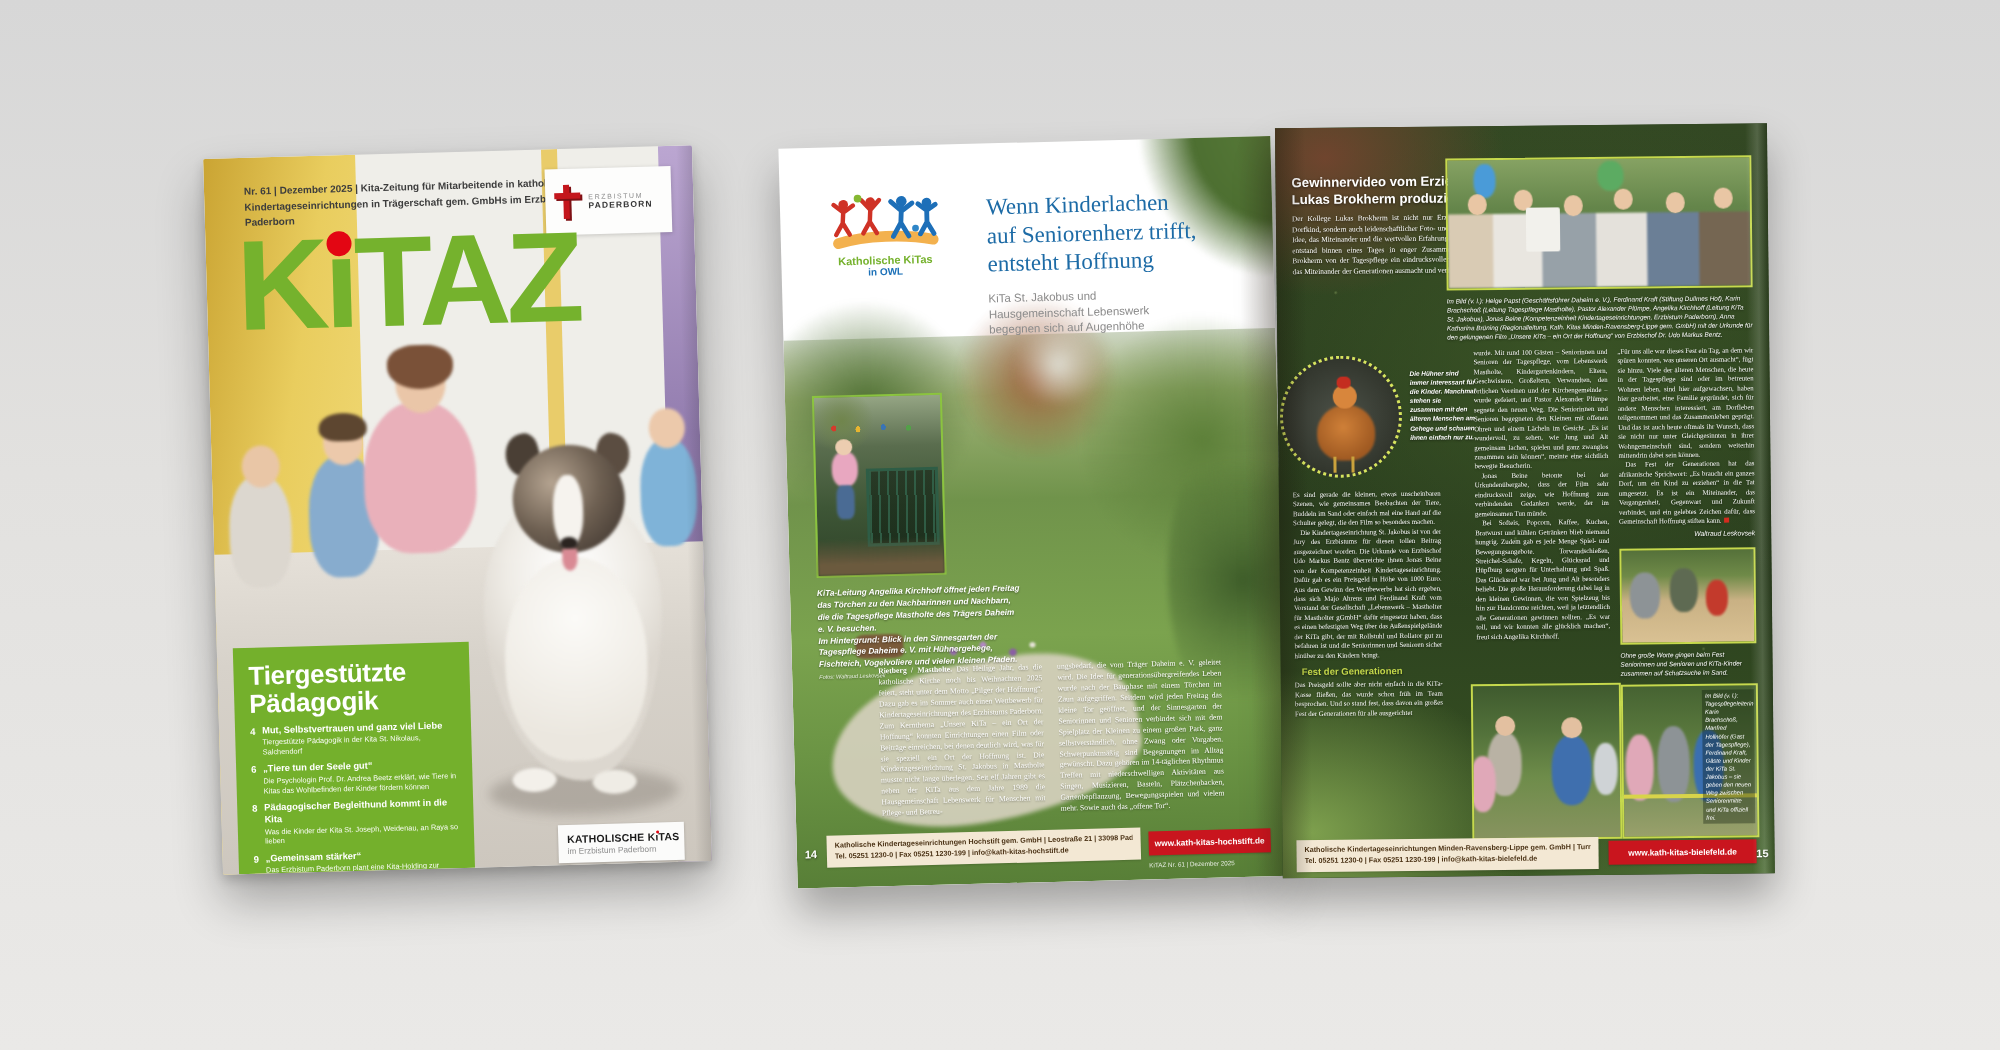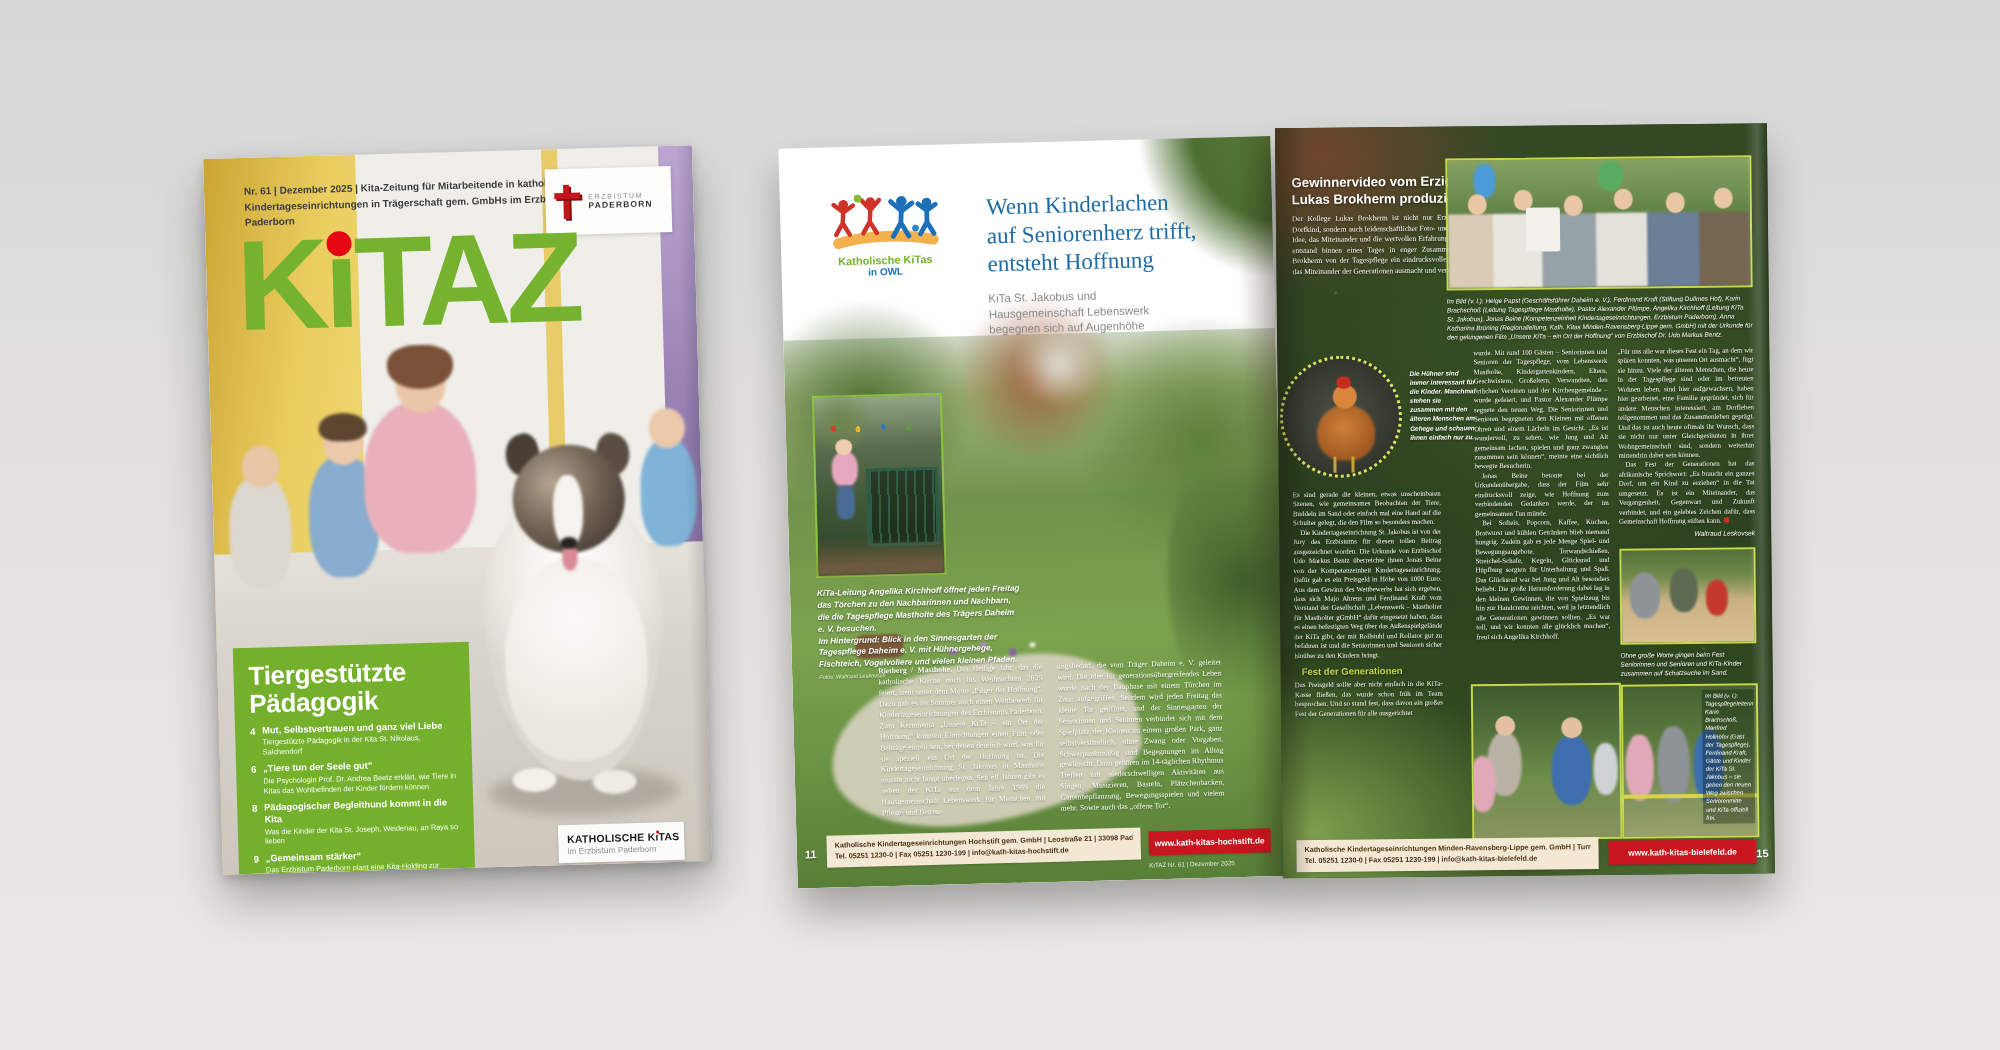--- a/index.html
+++ b/index.html
@@ -325,21 +325,21 @@
     <div class="lp-body">
       <div class="bcol"><b>Rietberg / Mastholte.</b><span> Das Heilige Jahr, das die katholische Kirche noch bis Weihnachten 2025 feiert, steht unter dem Motto „Pilger der Hoffnung“. Dazu gab es im Sommer auch einen Wettbewerb für Kindertageseinrichtungen des Erzbistums Paderborn. Zum Kernthema „Unsere KiTa – ein Ort der Hoffnung“ konnten Einrichtungen einen Film oder Beiträge einreichen, bei denen deutlich wird, was für sie speziell ein Ort der Hoffnung ist. Die Kindertageseinrichtung St. Jakobus in Mastholte musste nicht lange überlegen. Seit elf Jahren gibt es neben der KiTa aus dem Jahre 1989 die Hausgemeinschaft Lebenswerk für Menschen mit Pflege- und Betreu-</span></div>
       <div class="bcol">ungsbedarf, die vom Träger Daheim e. V. geleitet wird. Die Idee für generationsübergreifendes Leben wurde nach der Bauphase mit einem Törchen im Zaun aufgegriffen. Seitdem wird jeden Freitag das kleine Tor geöffnet, und der Sinnesgarten der Seniorinnen und Senioren verbindet sich mit dem Spielplatz der Kleinen zu einem großen Park, ganz selbstverständlich, ohne Zwang oder Vorgaben. Schwerpunktmäßig sind Begegnungen im Alltag gewünscht. Dazu gehören im 14-täglichen Rhythmus Treffen mit niederschwelligen Aktivitäten aus Singen, Musizieren, Basteln, Plätzchenbacken, Gartenbepflanzung, Bewegungsspielen und vielem mehr. Sowie auch das „offene Tor“.</div>
     </div>
 
     <div class="lp-footer">
       <div>Katholische Kindertageseinrichtungen Hochstift gem. GmbH | Leostraße 21 | 33098 Paderborn</div>
       <div>Tel. 05251 1230-0 | Fax 05251 1230-199 | info@kath-kitas-hochstift.de</div>
     </div>
     <div class="red-badge lp-badge">www.kath-kitas-hochstift.de</div>
-    <div class="pagenum" style="left:8px;top:700px;">11</div>
+    <div class="pagenum" style="left:8px;top:700px;">14</div>
     <div class="lp-issue">KiTAZ Nr. 61 | Dezember 2025</div>
   </div>
 
   <div class="page-right">
     <div class="foliage"></div>
     <div class="speck"></div>
 
     <div class="rp-heading">
       <div>Gewinnervideo vom Erzieher</div>
       <div>Lukas Brokherm produziert</div>

